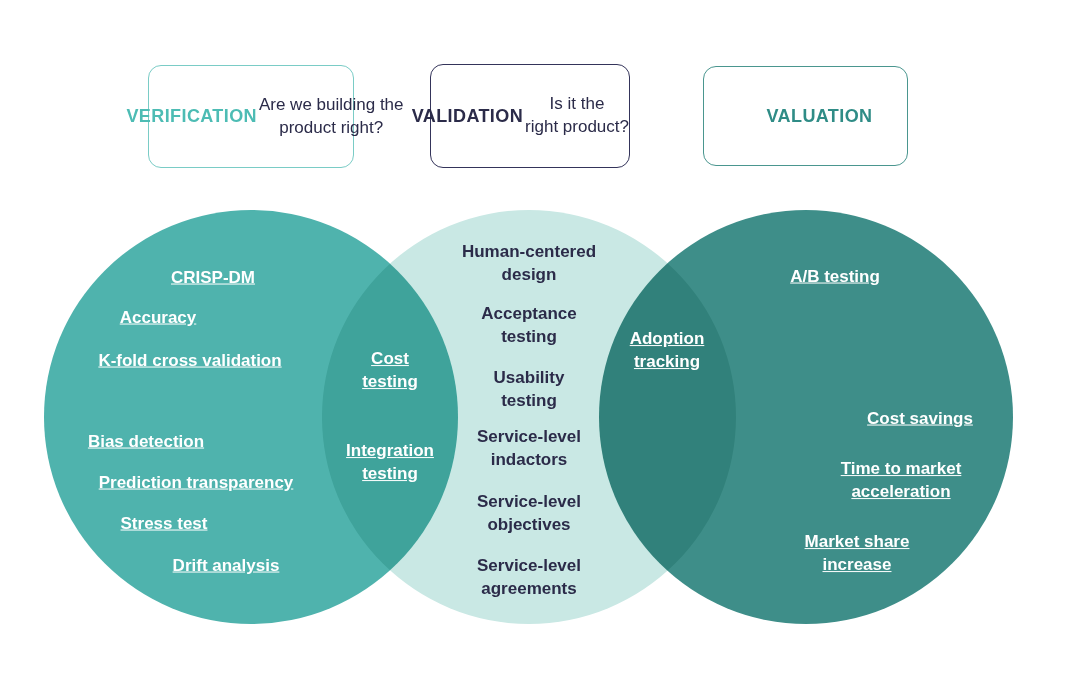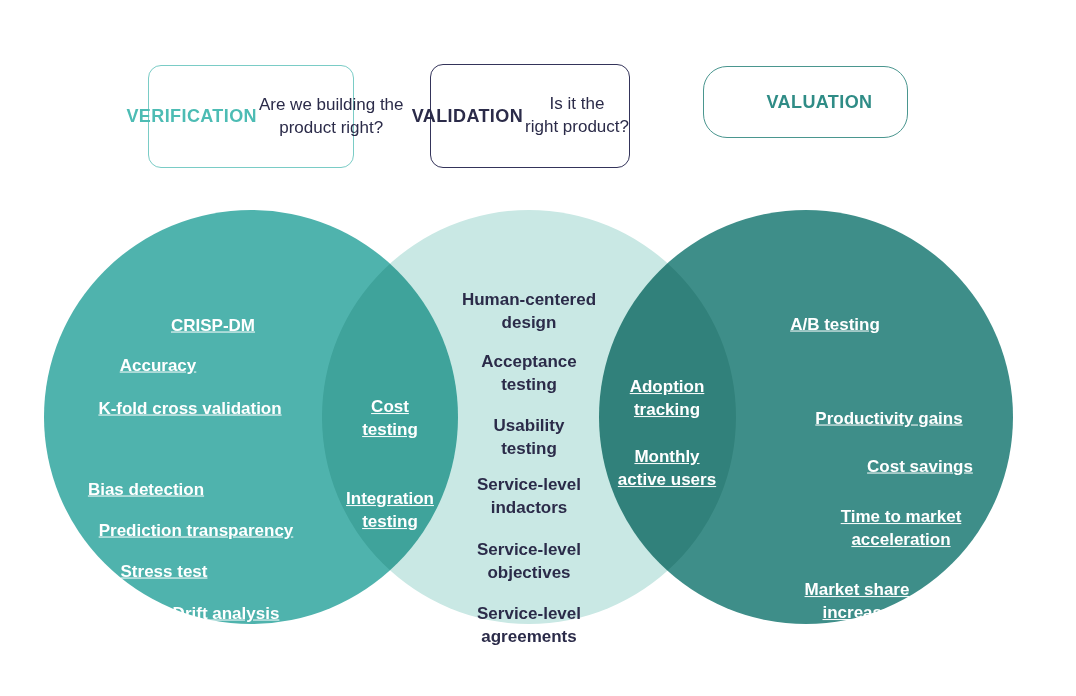--- a/index.html
+++ b/index.html
@@ -10,42 +10,42 @@
 
   
   .hbox{
     position:absolute;box-sizing:border-box;background:#ffffff;
     border:1.6px solid;border-radius:13px;
     display:flex;align-items:center;justify-content:center;
     gap:2px;text-align:center;padding-left:28px;
   }
   .hbox-verification{left:148px;top:65px;width:206px;height:103px;border-color:var(--verification-border);}
   .hbox-validation  {left:430px;top:64px;width:200px;height:104px;border-color:var(--validation-border);justify-content:flex-end;}
-  .hbox-valuation   {left:703px;top:66px;width:205px;height:72px;border-color:var(--valuation-border);border-radius:24px;}
+  .hbox-valuation   {left:703px;top:66px;width:205px;height:100px;border-color:var(--valuation-border);}
   .hbox-title{font-size:18px;font-weight:700;letter-spacing:.4px;}
   .hbox-verification .hbox-title{color:var(--verification-accent);}
   .hbox-validation   .hbox-title{color:var(--text-navy);}
   .hbox-valuation    .hbox-title{color:var(--valuation-accent);}
   .hbox-question{
     font-size:17px;font-weight:400;color:var(--text-navy);
     line-height:1.33;white-space:pre;text-align:center;
   }
 
   
   .rings{position:absolute;inset:0;isolation:isolate;}
   .circle{position:absolute;width:414px;height:414px;border-radius:50%;mix-blend-mode:multiply;}
   .circle-left  {left:44px; top:210px;background:var(--left-circle);}
   .circle-middle{left:322px;top:210px;background:var(--middle-circle);}
   .circle-right {left:599px;top:210px;background:var(--right-circle);}
 
   
   .vi{
     position:absolute;transform:translate(-50%,-50%);
     font-size:17px;font-weight:700;line-height:1.35;
-    white-space:pre;text-align:center;margin-top:48px;
+    white-space:pre;text-align:center;
   }
   .vi-white{color:#ffffff;text-decoration:underline;}
   .vi-navy{color:var(--text-navy);}
 </style>
 </head>
 <body>
 
 <div class="stage">
 
   <div class="hbox hbox-verification">
@@ -89,24 +89,21 @@
 testing</div>
   <div class="vi vi-navy" style="left:529px;top:449px">Service-level
 indactors</div>
   <div class="vi vi-navy" style="left:529px;top:514px">Service-level
 objectives</div>
   <div class="vi vi-navy" style="left:529px;top:578px">Service-level
 agreements</div>
 
   <div class="vi vi-white" style="left:667px;top:351px">Adoption
 tracking</div>
-  <div class="vi vi-white" style="left:667px;top:421px">Monthly
-active users</div>
 
   <div class="vi vi-white" style="left:835px;top:277px">A/B testing</div>
-  <div class="vi vi-white" style="left:889px;top:371px">Productivity gains</div>
   <div class="vi vi-white" style="left:920px;top:419px">Cost savings</div>
   <div class="vi vi-white" style="left:901px;top:481px">Time to market
 acceleration</div>
   <div class="vi vi-white" style="left:857px;top:554px">Market share
 increase</div>
 
 </div>
 
 </body></html>

